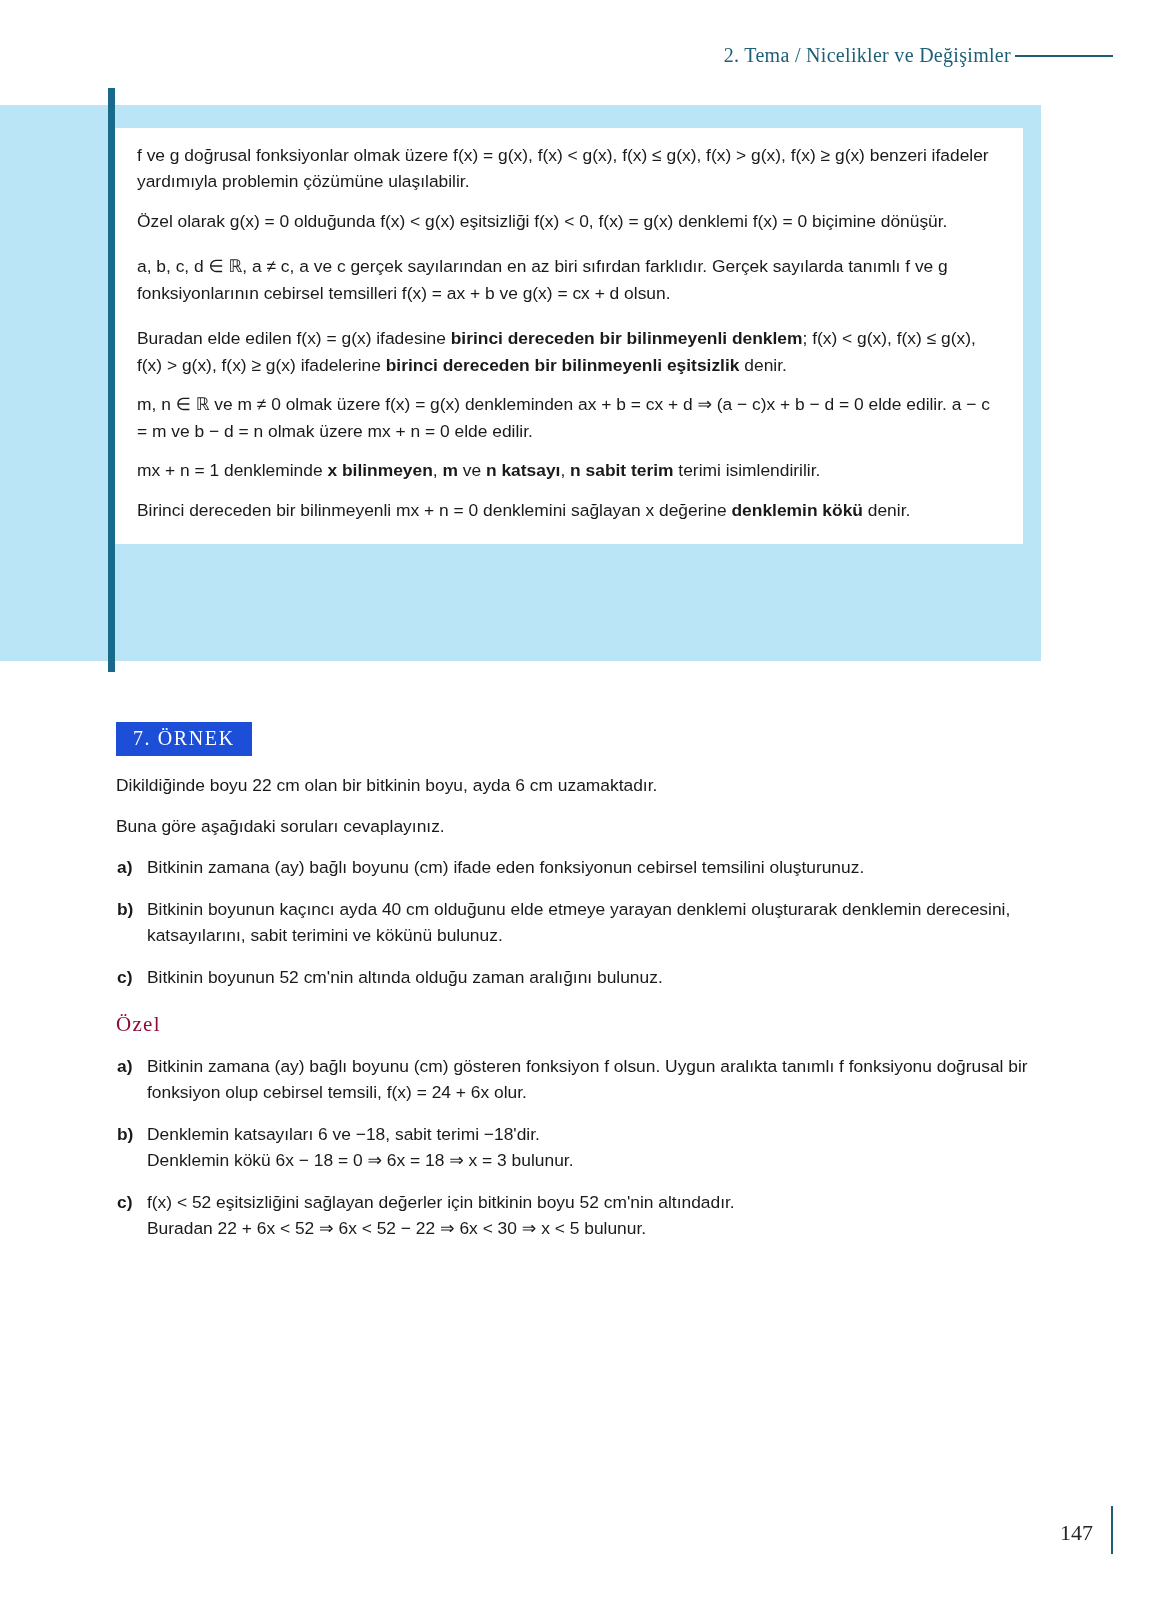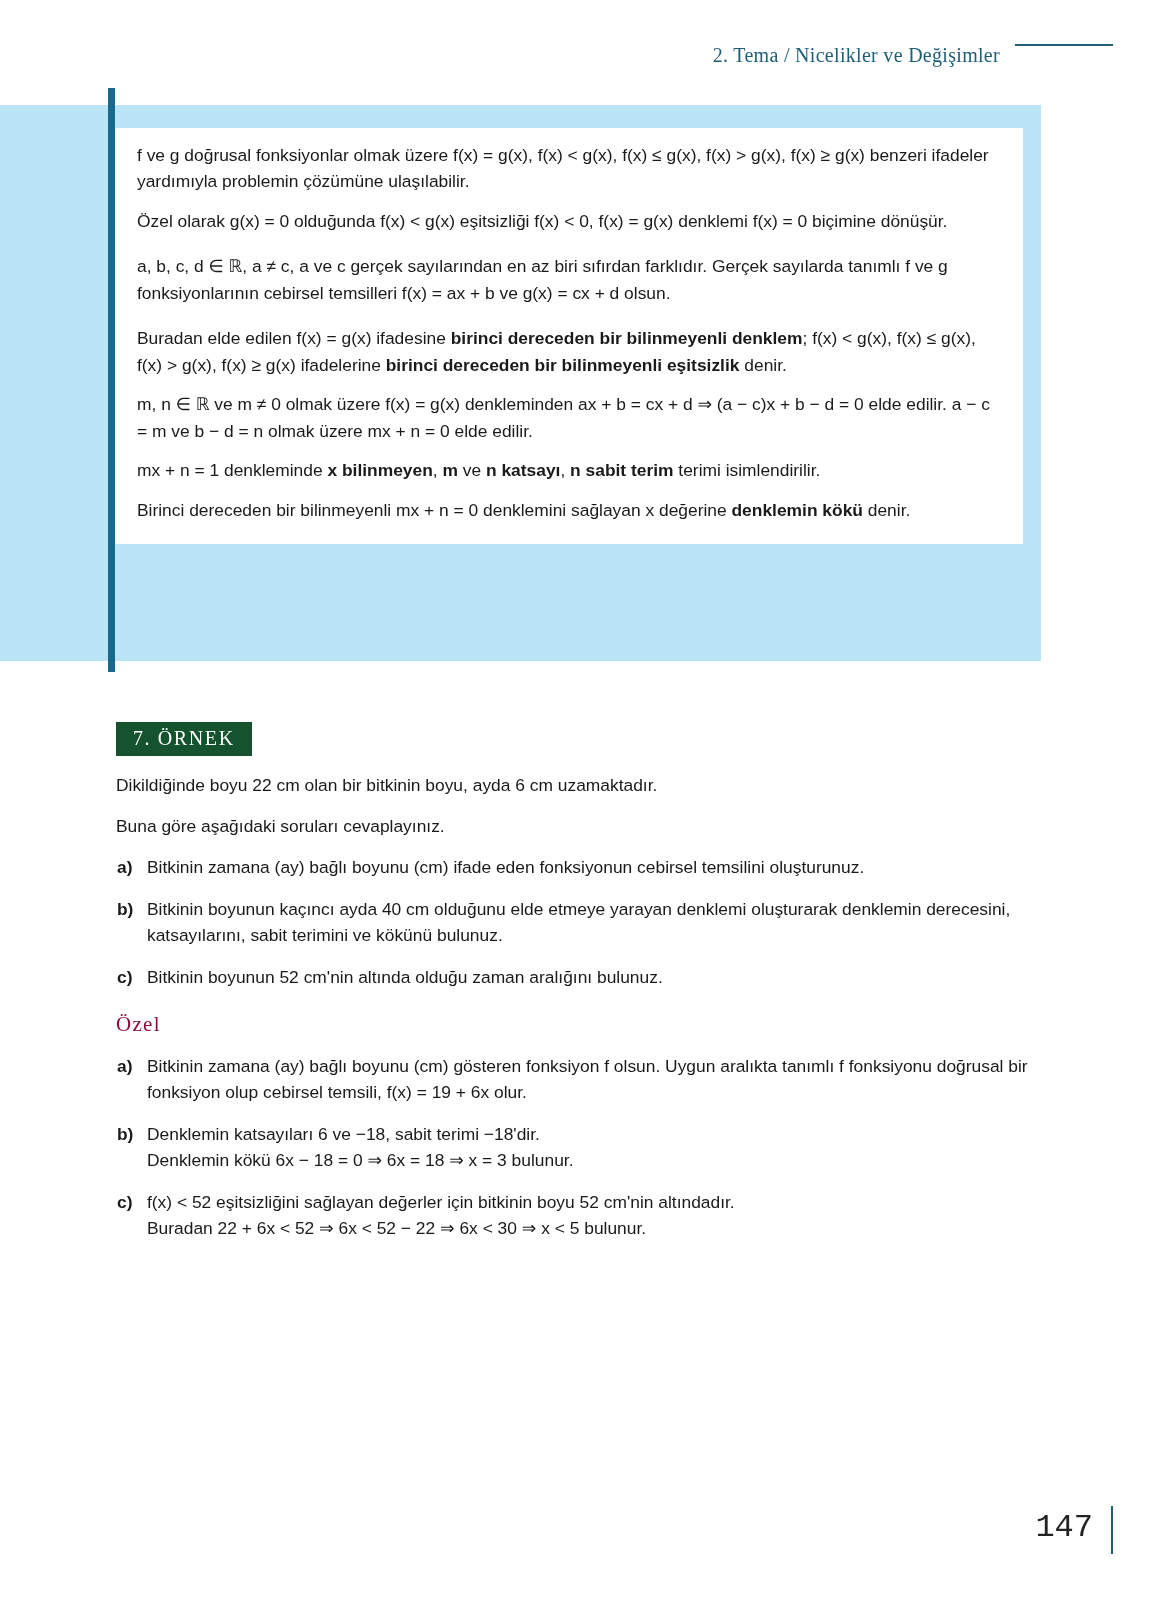--- a/index.html
+++ b/index.html
@@ -15,22 +15,22 @@
     position: relative;
     overflow: hidden;
   }
 
   
   .page-header {
     position: absolute;
     top: 44px;
     right: 38px;
     display: flex;
-    align-items: flex-start;
-    gap: 15px;
+    align-items: center;
+    gap: 4px;
   }
   .header-title {
     font-family: "Liberation Serif", serif;
     font-size: 20px;
     color: #1c5f76;
     letter-spacing: 0.3px;
     white-space: nowrap;
   }
   .header-rule {
     width: 98px;
@@ -79,21 +79,21 @@
   }
   .info-box b {
     font-weight: bold;
   }
 
   
   .example-badge {
     position: absolute;
     left: 116px;
     top: 722px;
-    background: #14532d;
+    background: #1d4ed8;
     color: #ffffff;
     font-family: "Liberation Serif", serif;
     font-size: 20px;
     letter-spacing: 1.6px;
     padding: 5px 17px 6px 17px;
     line-height: 1.15;
   }
 
   .body-area {
     position: absolute;
@@ -130,22 +130,22 @@
   }
   .soln-line {
     display: block;
   }
 
   
   .page-number {
     position: absolute;
     right: 58px;
     bottom: 78px;
-    font-family: Liberation Mono, monospace;
-    font-size: 32px;
+    font-family: Liberation Serif, serif;
+    font-size: 22px;
     color: #232323;
   }
   .footer-rule {
     position: absolute;
     right: 38px;
     bottom: 70px;
     width: 2px;
     height: 48px;
     background: #1c5f76;
   }
@@ -189,21 +189,21 @@
   <div class="qa-row">
     <span class="qa-label">c)</span>
     <span class="qa-text">Bitkinin boyunun 52 cm'nin altında olduğu zaman aralığını bulunuz.</span>
   </div>
 
   <div class="solution-title">Özel</div>
 
   <div class="qa-row">
     <span class="qa-label">a)</span>
     <span class="qa-text">
-      <span class="soln-line">Bitkinin zamana (ay) bağlı boyunu (cm) gösteren fonksiyon f olsun. Uygun aralıkta tanımlı f fonksiyonu doğrusal bir fonksiyon olup cebirsel temsili, f(x) = 19 + 6x olur.</span>
+      <span class="soln-line">Bitkinin zamana (ay) bağlı boyunu (cm) gösteren fonksiyon f olsun. Uygun aralıkta tanımlı f fonksiyonu doğrusal bir fonksiyon olup cebirsel temsili, f(x) = 24 + 6x olur.</span>
     </span>
   </div>
 
   <div class="qa-row">
     <span class="qa-label">b)</span>
     <span class="qa-text">
       <span class="soln-line">Denklemin katsayıları 6 ve −18, sabit terimi −18'dir.</span>
       <span class="soln-line">Denklemin kökü 6x − 18 = 0  ⇒  6x = 18  ⇒  x = 3 bulunur.</span>
     </span>
   </div>

